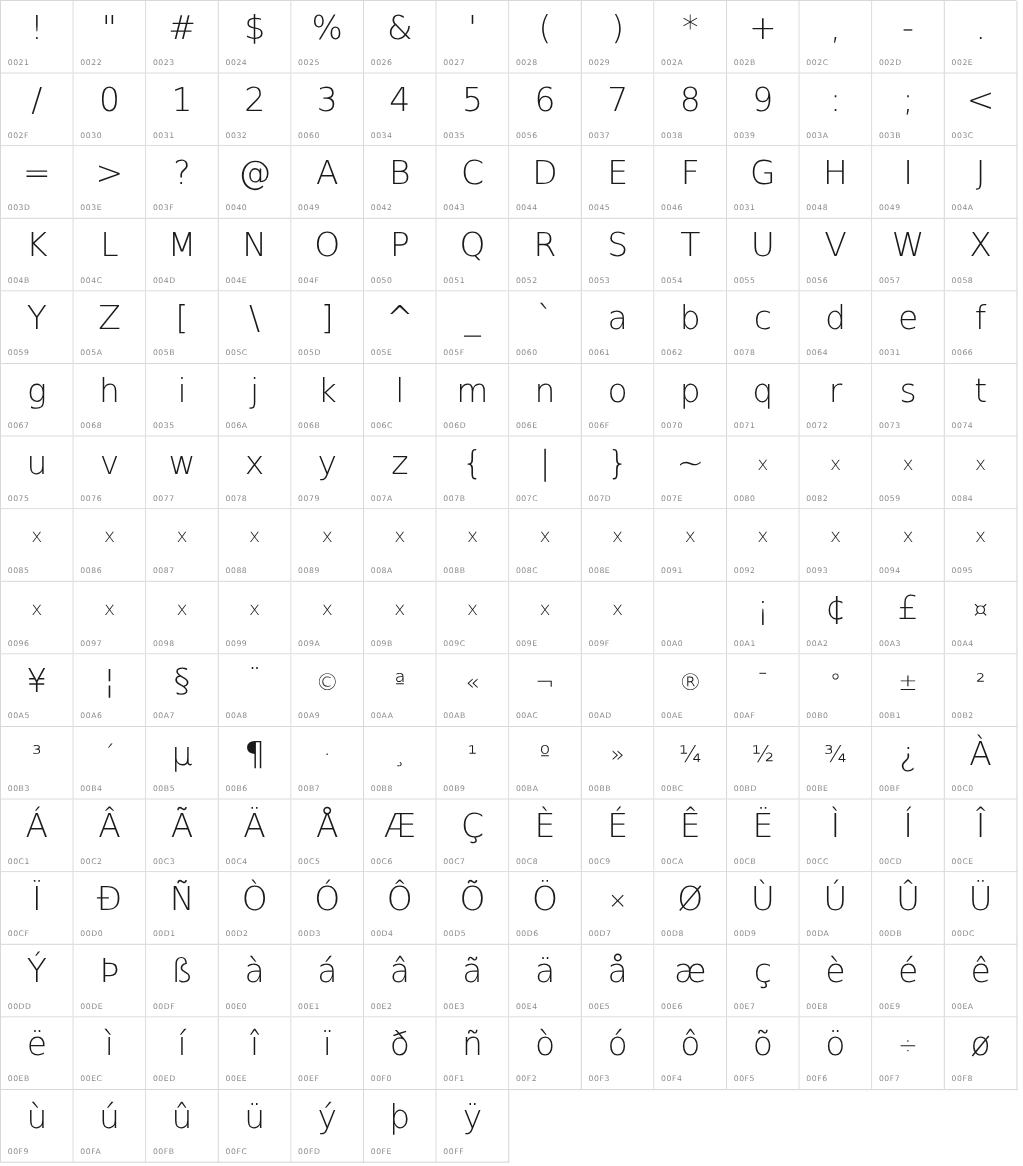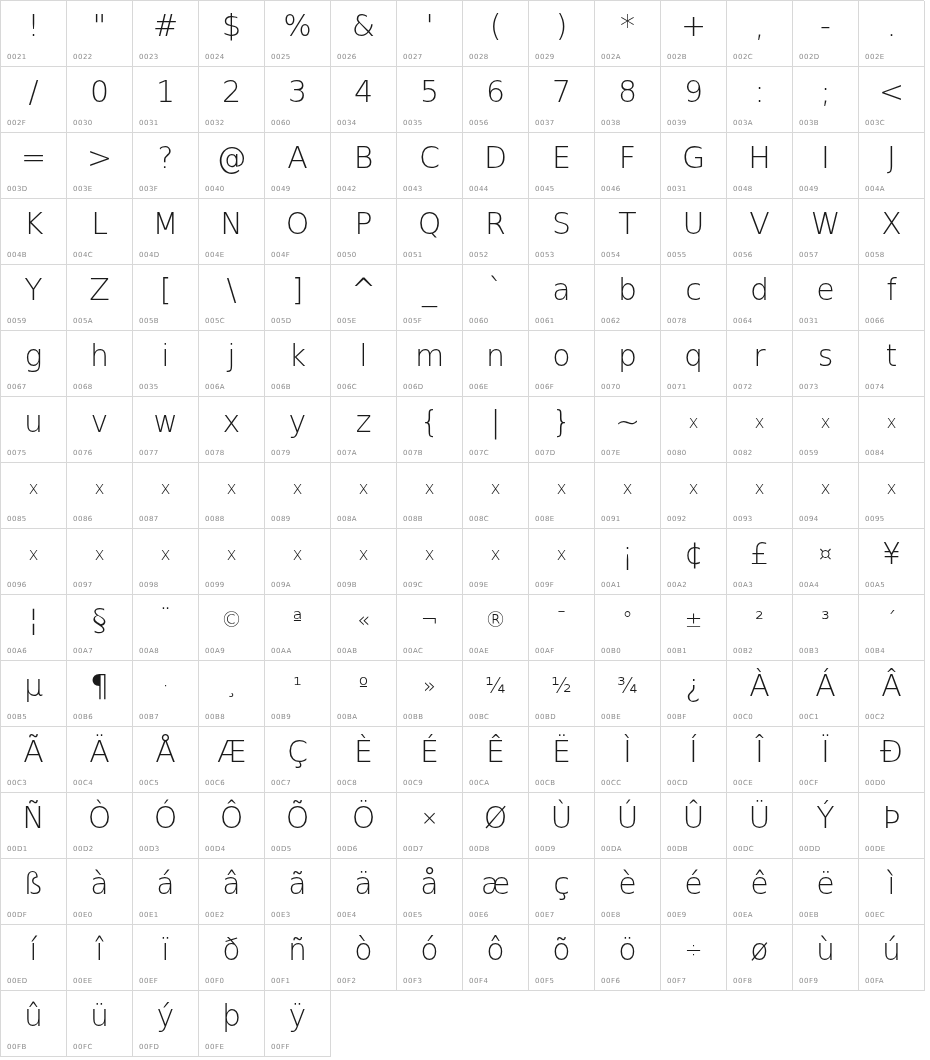--- a/index.html
+++ b/index.html
@@ -544,20 +544,24 @@
     </div>
     <div class="cell placeholder">
       <div class="glyph">x</div>
       <div class="code">009E</div>
     </div>
     <div class="cell placeholder">
       <div class="glyph">x</div>
       <div class="code">009F</div>
     </div>
     <div class="cell">
+      <div class="glyph"> </div>
+      <div class="code">00A0</div>
+    </div>
+    <div class="cell">
       <div class="glyph">¡</div>
       <div class="code">00A1</div>
     </div>
     <div class="cell">
       <div class="glyph">¢</div>
       <div class="code">00A2</div>
     </div>
     <div class="cell">
       <div class="glyph">£</div>
       <div class="code">00A3</div>
@@ -590,20 +594,24 @@
       <div class="glyph">ª</div>
       <div class="code">00AA</div>
     </div>
     <div class="cell small">
       <div class="glyph">«</div>
       <div class="code">00AB</div>
     </div>
     <div class="cell small">
       <div class="glyph">¬</div>
       <div class="code">00AC</div>
+    </div>
+    <div class="cell small">
+      <div class="glyph">­</div>
+      <div class="code">00AD</div>
     </div>
     <div class="cell small">
       <div class="glyph">®</div>
       <div class="code">00AE</div>
     </div>
     <div class="cell small">
       <div class="glyph">¯</div>
       <div class="code">00AF</div>
     </div>
     <div class="cell small">

